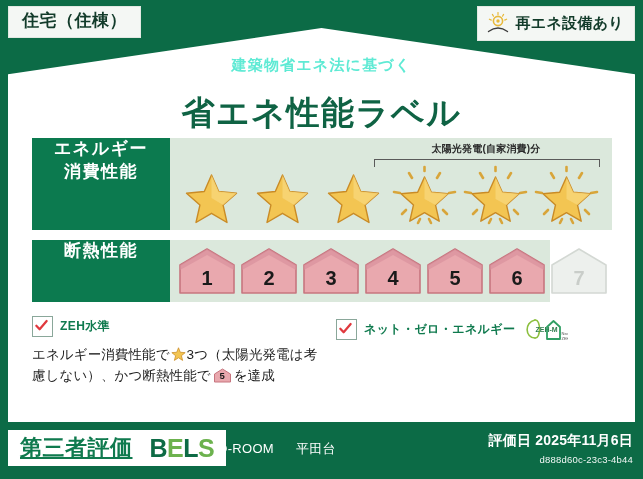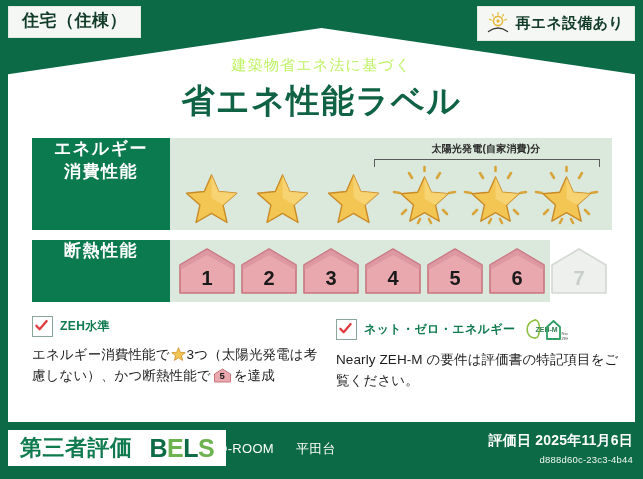--- a/index.html
+++ b/index.html
@@ -42,22 +42,22 @@
   .renew-badge .rb-text{
     font-size:15px;font-weight:bold;color:#123b2a;letter-spacing:0.3px;
   }
   .sun-icon{width:24px;height:24px;display:block;}
 
   
   .title-block{
     position:absolute;left:0;top:56px;width:643px;text-align:center;z-index:5;
   }
   .title-sub{
-    font-size:15px;font-weight:normal;color:#bef264;letter-spacing:1.2px;
-    margin-bottom:4px;
+    font-size:15px;font-weight:bold;color:#5eead4;letter-spacing:1.2px;
+    margin-bottom:16px;
   }
   .title-main{
     font-size:33px;font-weight:bold;color:#0f6344;letter-spacing:1.5px;
   }
 
   
   .body-panel{
     position:absolute;left:8px;top:130px;width:627px;height:292px;
     background:#ffffff;
   }
@@ -148,21 +148,21 @@
   }
 
   
   .footer{
     position:absolute;left:0;top:426px;width:643px;height:53px;
   }
   .bels-box{
     position:absolute;left:8px;top:4px;height:36px;
     background:#ffffff;display:flex;align-items:center;padding:0 12px;
   }
-  .bels-jp{font-size:22px;font-weight:bold;color:#0f7a4e;letter-spacing:0.5px;}
+  .bels-jp{font-size:22px;font-weight:bold;color:#0f7a4e;letter-spacing:0.5px;text-decoration:underline;}
   .bels-en{font-size:25px;font-weight:bold;margin-left:17px;letter-spacing:-0.5px;}
   .bels-en .b1{color:#0d6b45;}
   .bels-en .b2{color:#6cb24e;}
   .bels-en .b3{color:#0d6b45;}
   .bels-en .b4{color:#6cb24e;}
   .footer-project{
     position:absolute;left:218px;top:14px;
     color:#ffffff;font-size:13px;letter-spacing:0.3px;
   }
   .footer-project .proj-name{margin-left:18px;}
@@ -390,21 +390,20 @@
             <svg viewBox="0 0 46 26">
               <path d="M13 22 C3 22 2 6 13 4" fill="none" stroke="#8cbf3f" stroke-width="1.6" stroke-linecap="round"></path>
               <path d="M13 4 C19 3 19 23 13 22" fill="none" stroke="#8cbf3f" stroke-width="1.6" stroke-linecap="round"></path>
               <text x="13.5" y="16" font-family="Liberation Sans, sans-serif" font-size="7" font-weight="bold" fill="#2f7d4f">ZEH-M</text>
               <path d="M25 23 L25 11 L31.5 5 L38 11 L38 23 Z" fill="none" stroke="#2f9e63" stroke-width="1.8" stroke-linejoin="round"></path>
               <text x="39.5" y="19" font-family="Liberation Sans, sans-serif" font-size="4" fill="#555">Nearly</text>
               <text x="39.5" y="23.5" font-family="Liberation Sans, sans-serif" font-size="4" fill="#555">ZEH-M</text>
             </svg>
           </span>
         </div>
-        <div class="note-body">Nearly ZEH-M の要件は評価書の特記項目をご覧ください。</div>
       </div>
 
     </div>
   </div>
 
   <div class="footer">
     <div class="bels-box">
       <span class="bels-jp">第三者評価</span>
       <span class="bels-en"><span class="b1">B</span><span class="b2">E</span><span class="b3">L</span><span class="b4">S</span></span>
     </div>

